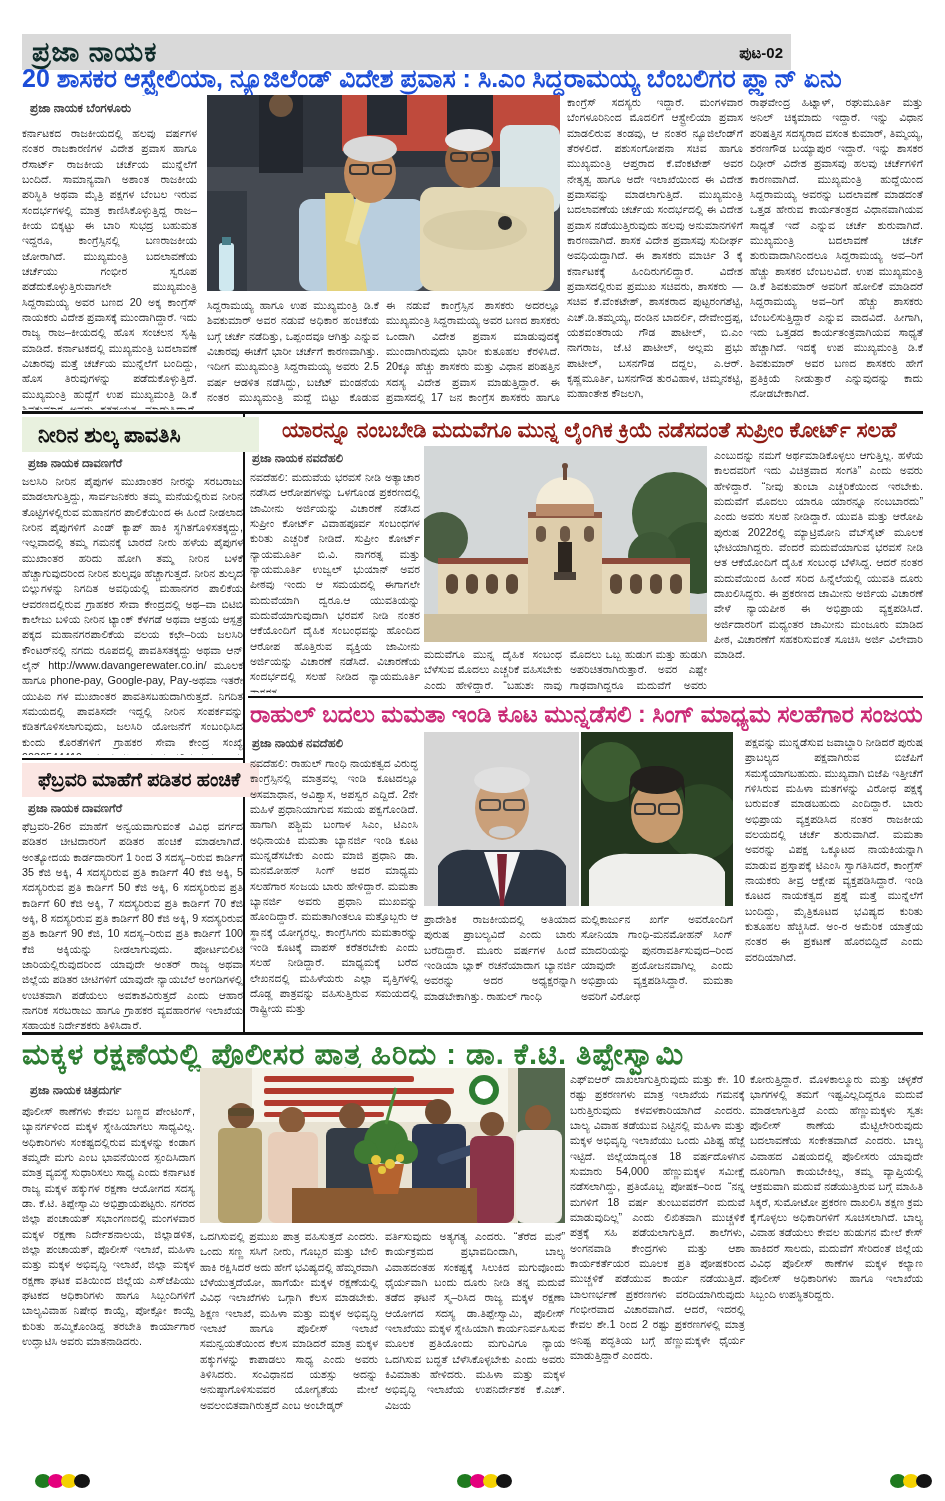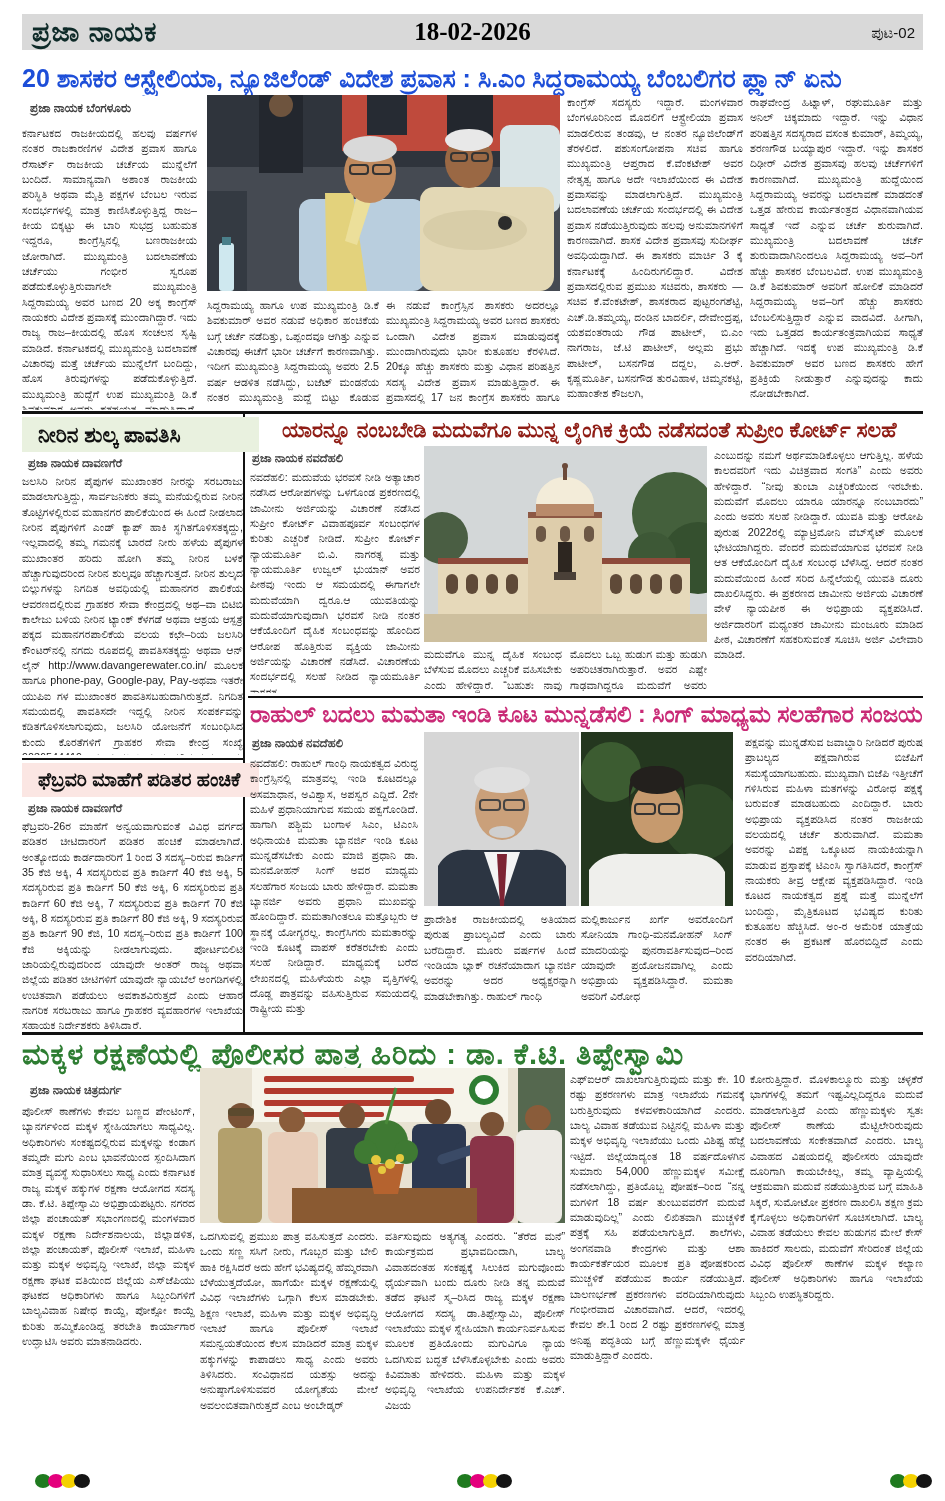--- a/index.html
+++ b/index.html
@@ -2,21 +2,21 @@
 <html><head>
 <meta charset="utf-8">
 <style>
   html,body{margin:0;padding:0;background:#efefef;}
   #page{position:relative;width:945px;height:1501px;background:#ffffff;margin:0 auto;overflow:hidden;
         font-family:"Liberation Sans","DejaVu Sans",sans-serif;}
   .abs{position:absolute;}
   .masthead-bar{background:#d9d9d9;}
   .masthead-title{font-weight:bold;font-size:27px;color:#0e2a28;letter-spacing:1px;}
   .masthead-date{font-family:"Liberation Serif","DejaVu Serif",serif;font-weight:bold;font-size:25px;color:#000;}
-  .masthead-page{font-weight:normal;font-size:15px;color:#111;}
+  .masthead-page{font-weight:bold;font-size:15px;color:#111;}
   .hl{font-weight:bold;white-space:nowrap;overflow:hidden;}
   .hl-teal{color:#1d4ed8;font-size:25px;}
   .hl-maroon{color:#8f1d15;font-size:21px;}
   .hl-pink{color:#c92a76;font-size:23px;}
   .hl-green{color:#2e7d32;font-size:29px;letter-spacing:1px;}
   .hl-box{font-weight:bold;color:#101010;font-size:20px;white-space:nowrap;overflow:hidden;
           display:flex;align-items:center;padding-left:16px;}
   .bg-greenish{background:#e9f1df;}
   .bg-pinkish{background:#fbe6e3;}
   .byline{color:#404040;font-weight:bold;font-size:12px;white-space:nowrap;}
@@ -32,23 +32,22 @@
   .dot-g{background:#1f7a1f;}
   .dot-m{background:#e4007d;}
   .dot-y{background:#f4d100;}
   .dot-k{background:#141414;}
 </style>
 </head>
 <body>
 
 <div id="page">
 
-  <div class="abs masthead-bar" style="left:22px;top:14px;width:901px;height:36px;">
+  <div class="abs masthead-bar" style="left:22px;top:34px;width:769px;height:36px;">
     <span class="abs masthead-title" style="left:10px;top:3px;">ಪ್ರಜಾ ನಾಯಕ</span>
-    <span class="abs masthead-date" style="left:0;right:0;top:4px;text-align:center;">18-02-2026</span>
     <span class="abs masthead-page" style="right:8px;top:10px;">ಪುಟ-02</span>
   </div>
 
   <div class="abs hl hl-teal" style="left:22px;top:64px;width:901px;height:32px;">20 ಶಾಸಕರ ಆಸ್ಟ್ರೇಲಿಯಾ, ನ್ಯೂಜಿಲೆಂಡ್ ವಿದೇಶ ಪ್ರವಾಸ : ಸಿ.ಎಂ ಸಿದ್ದರಾಮಯ್ಯ ಬೆಂಬಲಿಗರ ಪ್ಲ್ಯಾನ್ ಏನು</div>
   <div class="abs byline" style="left:30px;top:101px;">ಪ್ರಜಾ ನಾಯಕ ಬೆಂಗಳೂರು</div>
 
   <div class="abs body-text" style="left:22px;top:126px;width:175px;height:284px;">ಕರ್ನಾಟಕದ ರಾಜಕೀಯದಲ್ಲಿ ಹಲವು ವರ್ಷಗಳ ನಂತರ ರಾಜಕಾರಣಿಗಳ ವಿದೇಶ ಪ್ರವಾಸ ಹಾಗೂ ರೆಸಾರ್ಟ್ ರಾಜಕೀಯ ಚರ್ಚೆಯ ಮುನ್ನೆಲೆಗೆ ಬಂದಿದೆ. ಸಾಮಾನ್ಯವಾಗಿ ಅಶಾಂತ ರಾಜಕೀಯ ಪರಿಸ್ಥಿತಿ ಅಥವಾ ಮೈತ್ರಿ ಪಕ್ಷಗಳ ಬೆಂಬಲ ಇರುವ ಸಂದರ್ಭಗಳಲ್ಲಿ ಮಾತ್ರ ಕಾಣಿಸಿಕೊಳ್ಳುತ್ತಿದ್ದ ರಾಜ–ಕೀಯ ಬಿಕ್ಕಟ್ಟು ಈ ಬಾರಿ ಸುಭದ್ರ ಬಹುಮತ ಇದ್ದರೂ, ಕಾಂಗ್ರೆಸ್ಸಿನಲ್ಲಿ ಬಣರಾಜಕೀಯ ಜೋರಾಗಿದೆ. ಮುಖ್ಯಮಂತ್ರಿ ಬದಲಾವಣೆಯ ಚರ್ಚೆಯು ಗಂಭೀರ ಸ್ವರೂಪ ಪಡೆದುಕೊಳ್ಳುತ್ತಿರುವಾಗಲೇ ಮುಖ್ಯಮಂತ್ರಿ ಸಿದ್ದರಾಮಯ್ಯ ಅವರ ಬಣದ 20 ಅಕ್ಕ ಕಾಂಗ್ರೆಸ್ ನಾಯಕರು ವಿದೇಶ ಪ್ರವಾಸಕ್ಕೆ ಮುಂದಾಗಿದ್ದಾರೆ. ಇದು ರಾಜ್ಯ ರಾಜ–ಕೀಯದಲ್ಲಿ ಹೊಸ ಸಂಚಲನ ಸೃಷ್ಟಿ ಮಾಡಿದೆ. ಕರ್ನಾಟಕದಲ್ಲಿ ಮುಖ್ಯಮಂತ್ರಿ ಬದಲಾವಣೆ ವಿಚಾರವು ಮತ್ತೆ ಚರ್ಚೆಯ ಮುನ್ನೆಲೆಗೆ ಬಂದಿದ್ದು, ಹೊಸ ತಿರುವುಗಳನ್ನು ಪಡೆದುಕೊಳ್ಳುತ್ತಿದೆ. ಮುಖ್ಯಮಂತ್ರಿ ಹುದ್ದೆಗೆ ಉಪ ಮುಖ್ಯಮಂತ್ರಿ ಡಿ.ಕೆ ಶಿವಕುಮಾರ ಅವರು ಶತಪ್ರಯತ್ನ ಮಾಡುತ್ತಿದ್ದಾರೆ. ಮುಖ್ಯಮಂತ್ರಿ</div>
 
   <div class="abs photo" style="left:207px;top:95px;width:353px;height:196px;">
     <svg viewBox="0 0 353 196" preserveAspectRatio="none">

